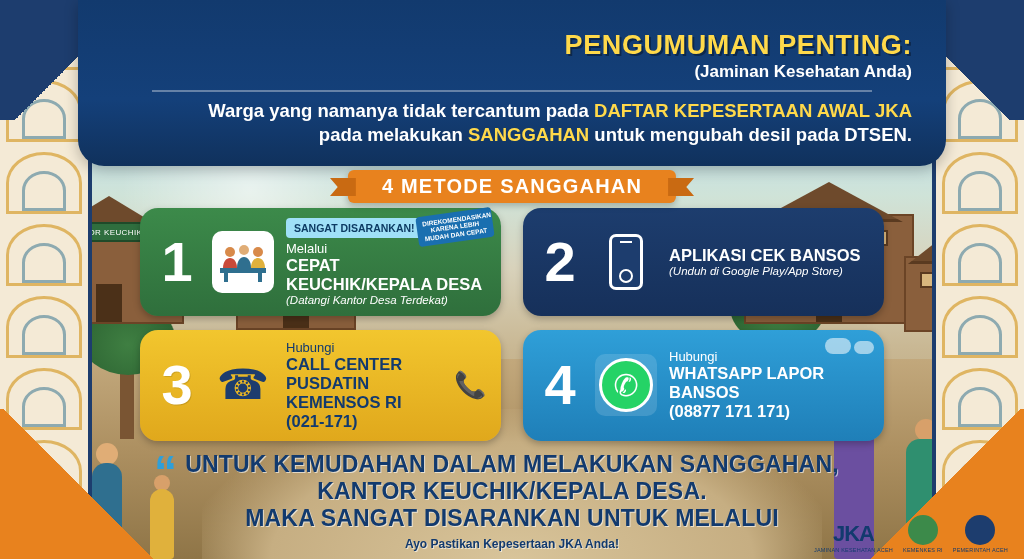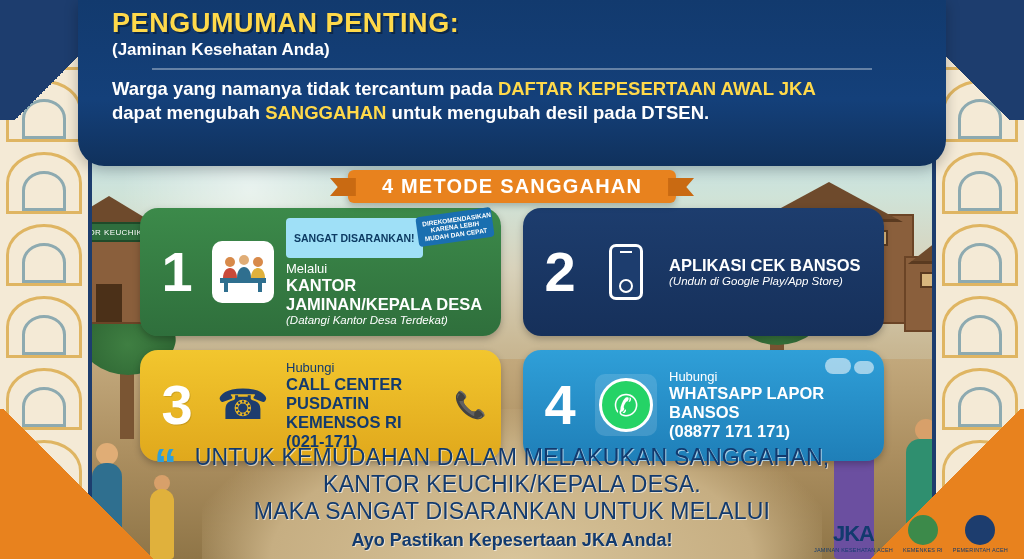--- a/index.html
+++ b/index.html
@@ -112,22 +112,22 @@
     background: linear-gradient(45deg, #e8821e 0%, #e8821e 48%, rgba(232,130,30,0) 48%); }
   .corner-swoosh.br { right: 0; bottom: 0; width: 170px; height: 150px;
     background: linear-gradient(315deg, #e8821e 0%, #e8821e 48%, rgba(232,130,30,0) 48%); }
 
   
   .header {
     position: absolute; left: 78px; right: 78px; top: 0; height: 166px;
     background: linear-gradient(180deg, #123a6e 0%, #14407a 60%, #10315c 100%);
     border-bottom-left-radius: 26px; border-bottom-right-radius: 26px;
     z-index: 20;
-    padding: 2px 34px 12px;
-    text-align: left;
+    padding: 24px 34px 12px;
+    text-align: right;
     color: #ffffff;
     box-shadow: 0 4px 14px rgba(0,0,0,.25);
   }
   .h-line1 {
     font-size: 27px; font-weight: bold; color: #ffd94a; letter-spacing: .6px;
     text-shadow: 2px 2px 0 rgba(0,0,0,.35);
     margin-top: 6px;
   }
   .h-line2 {
     font-size: 30px; font-weight: bold; color: #ffffff; letter-spacing: .2px;
@@ -183,21 +183,21 @@
     flex: 0 0 auto; width: 62px; height: 62px; border-radius: 10px;
     display: flex; align-items: center; justify-content: center;
     background: rgba(255,255,255,.14);
   }
   .card.c3 .icon-box { background: transparent; }
   .card.c1 .icon-box { background: #ffffff; }
   .card.c2 .icon-box { background: transparent; }
   .txt { flex: 1 1 auto; }
   .badge {
     display: inline-block; background: #9fe0f7; color: #0d3b63;
-    font-size: 10.5px; font-weight: bold; padding: 14px 8px; border-radius: 4px;
+    font-size: 10.5px; font-weight: bold; padding: 4px 8px; border-radius: 4px;
     margin-bottom: 3px;
   }
   .stamp {
     position: absolute; right: 8px; top: 4px;
     background: #1a6fb0; color: #fff; font-size: 6.5px; font-weight: bold;
     line-height: 1.15; text-align: center; padding: 4px 6px; border-radius: 4px;
     transform: rotate(-8deg);
     width: 76px;
   }
   .t-small { font-size: 13px; font-weight: normal; }
@@ -222,26 +222,26 @@
   .bub { display:inline-block; background:#ffffff; border-radius:8px; margin-left:3px; }
   .bub.b1 { width: 26px; height: 16px; }
   .bub.b2 { width: 20px; height: 13px; }
 
   
   .footer {
     position: absolute; left: 120px; right: 120px; bottom: 8px;
     text-align: center; z-index: 21;
   }
   .f-big {
-    font-size: 23px; font-weight: normal; color: #123a6e; line-height: 1.18;
+    font-size: 23px; font-weight: bold; color: #123a6e; line-height: 1.18;
     letter-spacing: .2px;
     text-shadow: 1px 1px 0 rgba(255,255,255,.6);
   }
   .f-sub {
-    margin-top: 5px; font-size: 18px; font-weight: bold; color: #123a6e;
+    margin-top: 5px; font-size: 12px; font-weight: bold; color: #123a6e;
     text-shadow: 1px 1px 0 rgba(255,255,255,.6);
   }
   .quote-mark {
     position: absolute; left: 34px; top: -2px; font-size: 46px; color: #2f9fd8; font-weight: bold; line-height: 1;
   }
 
   
   .logos {
     position: absolute; right: 16px; bottom: 6px; z-index: 25;
     display: flex; align-items: flex-end; gap: 10px;
@@ -340,21 +340,21 @@
 
   <div class="header">
     <div class="h-line1">PENGUMUMAN PENTING:</div>
     <div class="h-line3">(Jaminan Kesehatan Anda)</div>
     <div class="h-rule"></div>
     <div class="h-body">
       <div>
         <span>Warga yang namanya tidak tercantum pada </span><span class="hl-yellow">DAFTAR KEPESERTAAN AWAL JKA</span>
       </div>
       <div>
-        <span>dapat mengubah </span><span class="hl-yellow">SANGGAHAN</span><span> untuk mengubah desil pada DTSEN.</span>
+        <span>pada melakukan </span><span class="hl-yellow">SANGGAHAN</span><span> untuk mengubah desil pada DTSEN.</span>
       </div>
     </div>
   </div>
 
   <div class="ribbon">4 METODE SANGGAHAN</div>
 
   <div class="methods">
 
     <div class="card c1">
       <div class="stamp">DIREKOMENDASIKAN KARENA LEBIH MUDAH DAN CEPAT</div>
@@ -368,21 +368,21 @@
           <path d="M7 28c0-6 3-10 7-10s7 4 7 10z" fill="#c94a3a"></path>
           <circle cx="28" cy="10" r="5" fill="#e0ad76"></circle>
           <path d="M21 28c0-7 3-11 7-11s7 4 7 11z" fill="#2f6f8f"></path>
           <circle cx="42" cy="12" r="5" fill="#d88a4a"></circle>
           <path d="M35 28c0-6 3-10 7-10s7 4 7 10z" fill="#e0b13c"></path>
         </svg>
       </div>
       <div class="txt">
         <span class="badge">SANGAT DISARANKAN!</span>
         <div class="t-small">Melalui</div>
-        <div class="t-strong">KANTOR JAMINAN/KEPALA DESA</div>
+        <div class="t-strong">CEPAT KEUCHIK/KEPALA DESA</div>
         <div class="t-tiny">(Datangi Kantor Desa Terdekat)</div>
       </div>
     </div>
 
     <div class="card c2">
       <div class="num">2</div>
       <div class="icon-box">
         <div class="phone-shape"></div>
       </div>
       <div class="txt">

